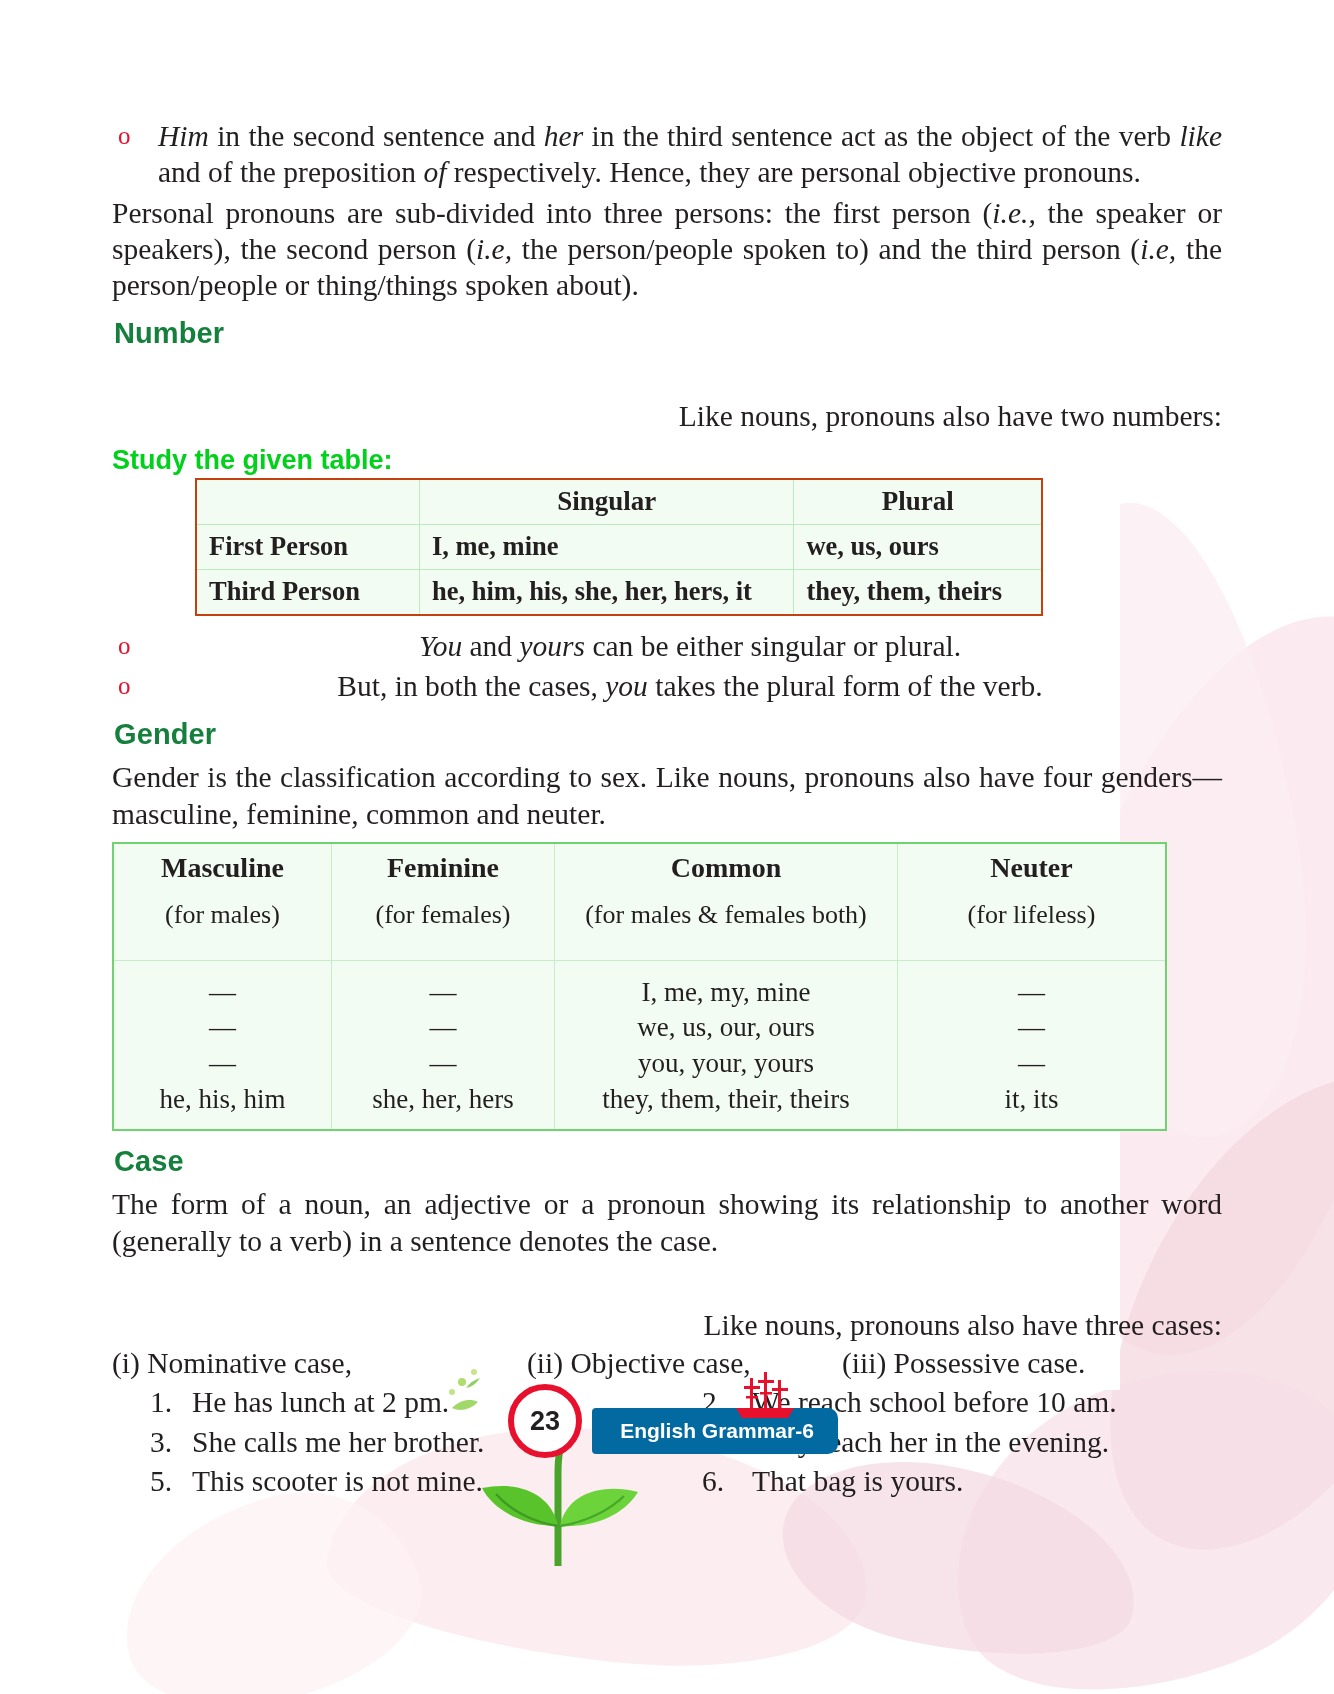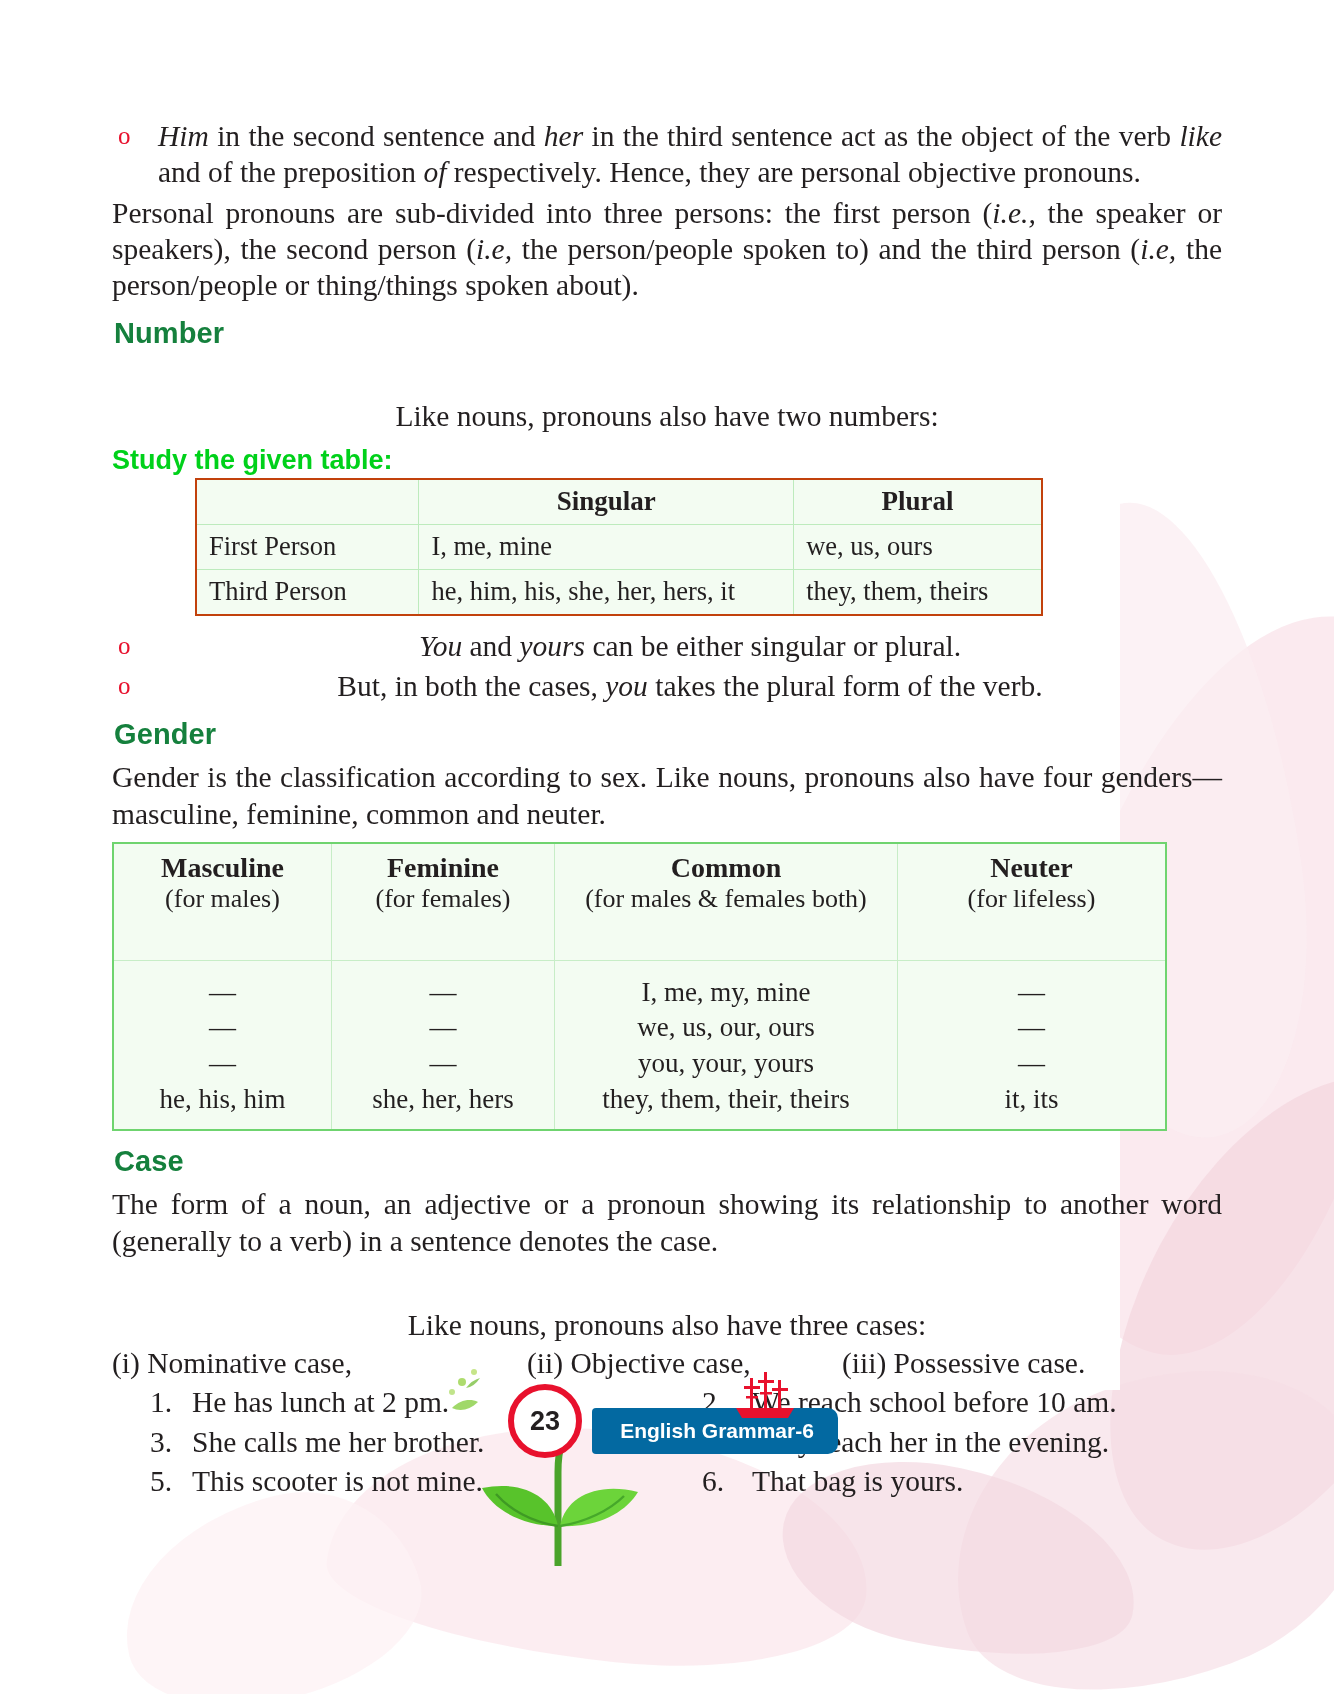--- a/index.html
+++ b/index.html
@@ -99,21 +99,21 @@
     padding: 118px 112px 0 112px;
   }
 
   .para {
     font-size: 29.5px;
     line-height: 1.23;
     margin: 0 0 2px 0;
     text-align: justify;
     text-justify: inter-word;
   }
-  .para.last-left { text-align: center; margin-top: 48px; }
+  .para.last-left { text-align: right; margin-top: 48px; }
 
   .bullet-row {
     display: flex;
     align-items: flex-start;
     margin: 0 0 4px 0;
   }
   .bullet-mark {
     color: #e8112d;
     font-size: 25px;
     line-height: 1.42;
@@ -153,21 +153,21 @@
   }
   .tbl-number {
     width: 848px;
     margin: 0 0 12px 83px;
     border: 2px solid #c2410c;
   }
   .tbl-number td, .tbl-number th {
     border: 1px solid #bdebbd;
     padding: 5px 12px;
     background: #f3fcf2;
-    font-weight: normal;
+    font-weight: bold;
     vertical-align: middle;
     height: 34px;
   }
   .tbl-number th {
     text-align: center;
     font-weight: bold;
     font-size: 27px;
   }
   .tbl-number td.lbl { width: 215px; }
   .tbl-number td.sing { width: 385px; }
@@ -183,20 +183,21 @@
     border: 1px solid #c7edc7;
     background: #f3fcf2;
     text-align: center;
     vertical-align: top;
     padding: 8px 6px;
   }
   .tbl-gender th .g-title {
     font-weight: bold;
     font-size: 28px;
     display: block;
+    margin-bottom: 16px;
   }
   .tbl-gender th .g-sub {
     font-weight: normal;
     font-size: 26px;
     display: block;
   }
   .tbl-gender th { height: 86px; padding-bottom: 22px; }
   .tbl-gender td.col-body {
     font-size: 27px;
     line-height: 1.32;

